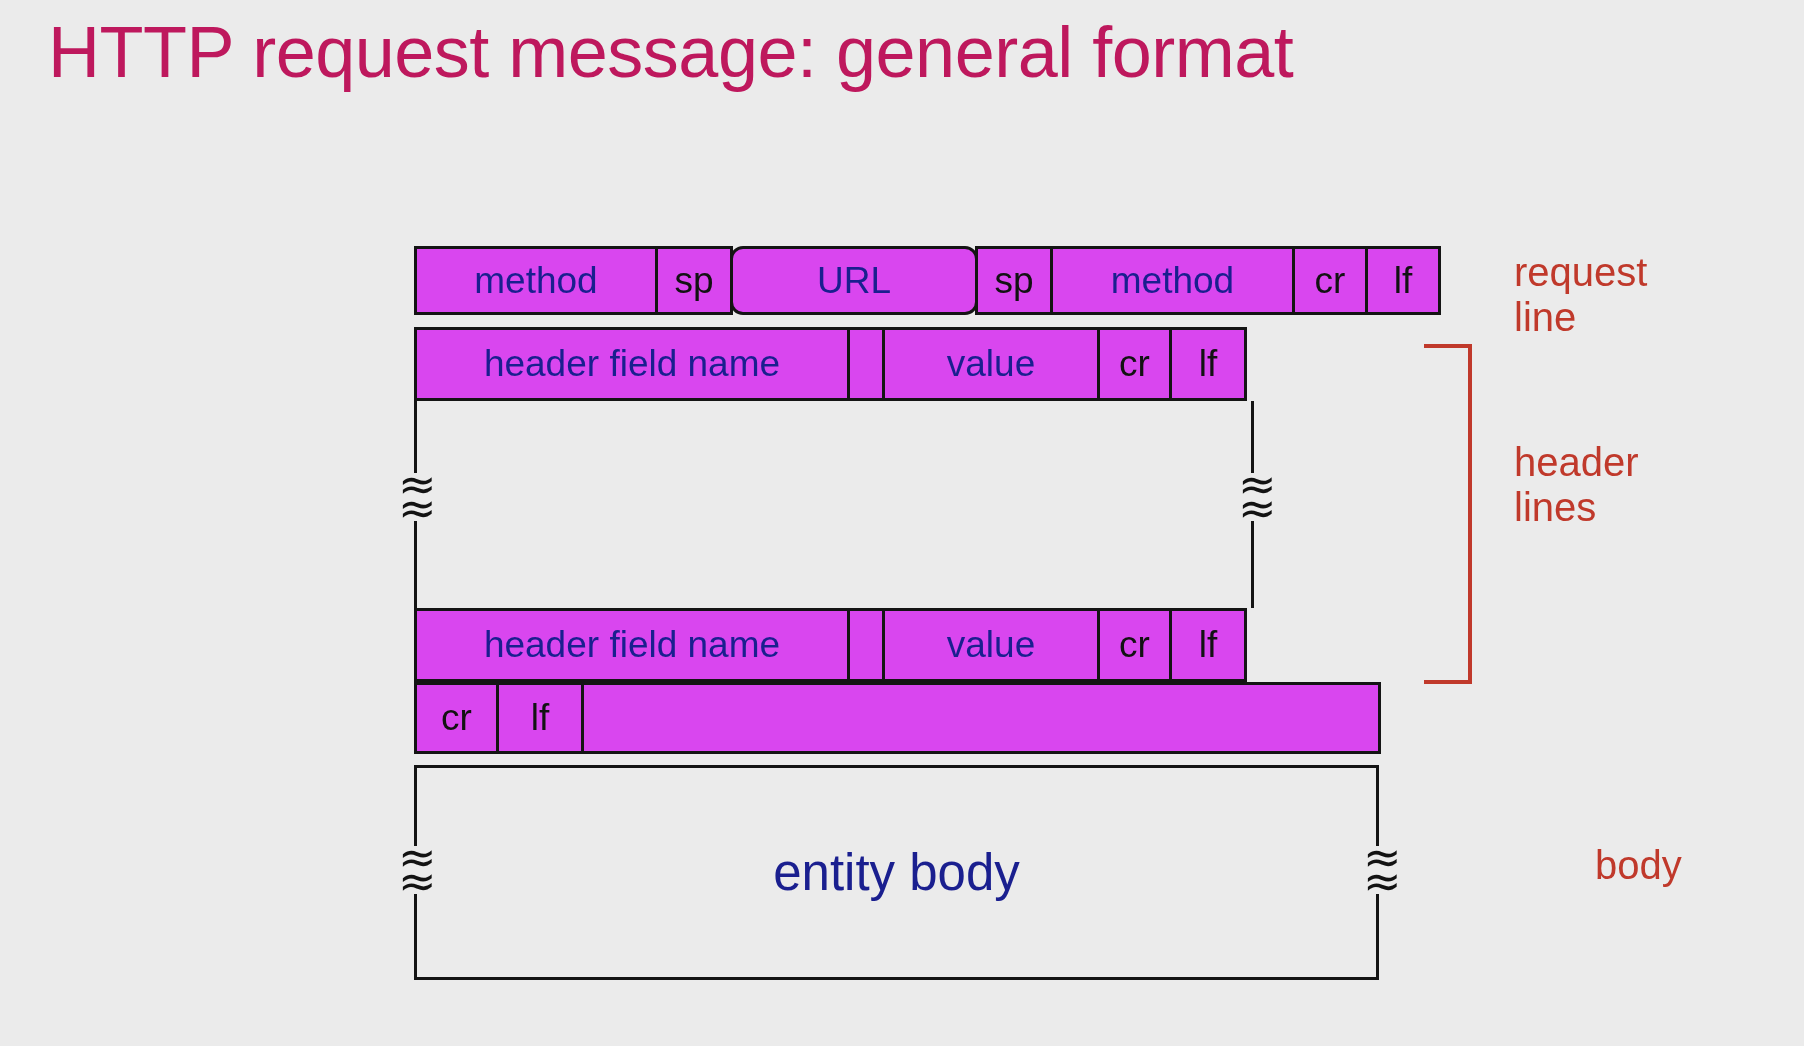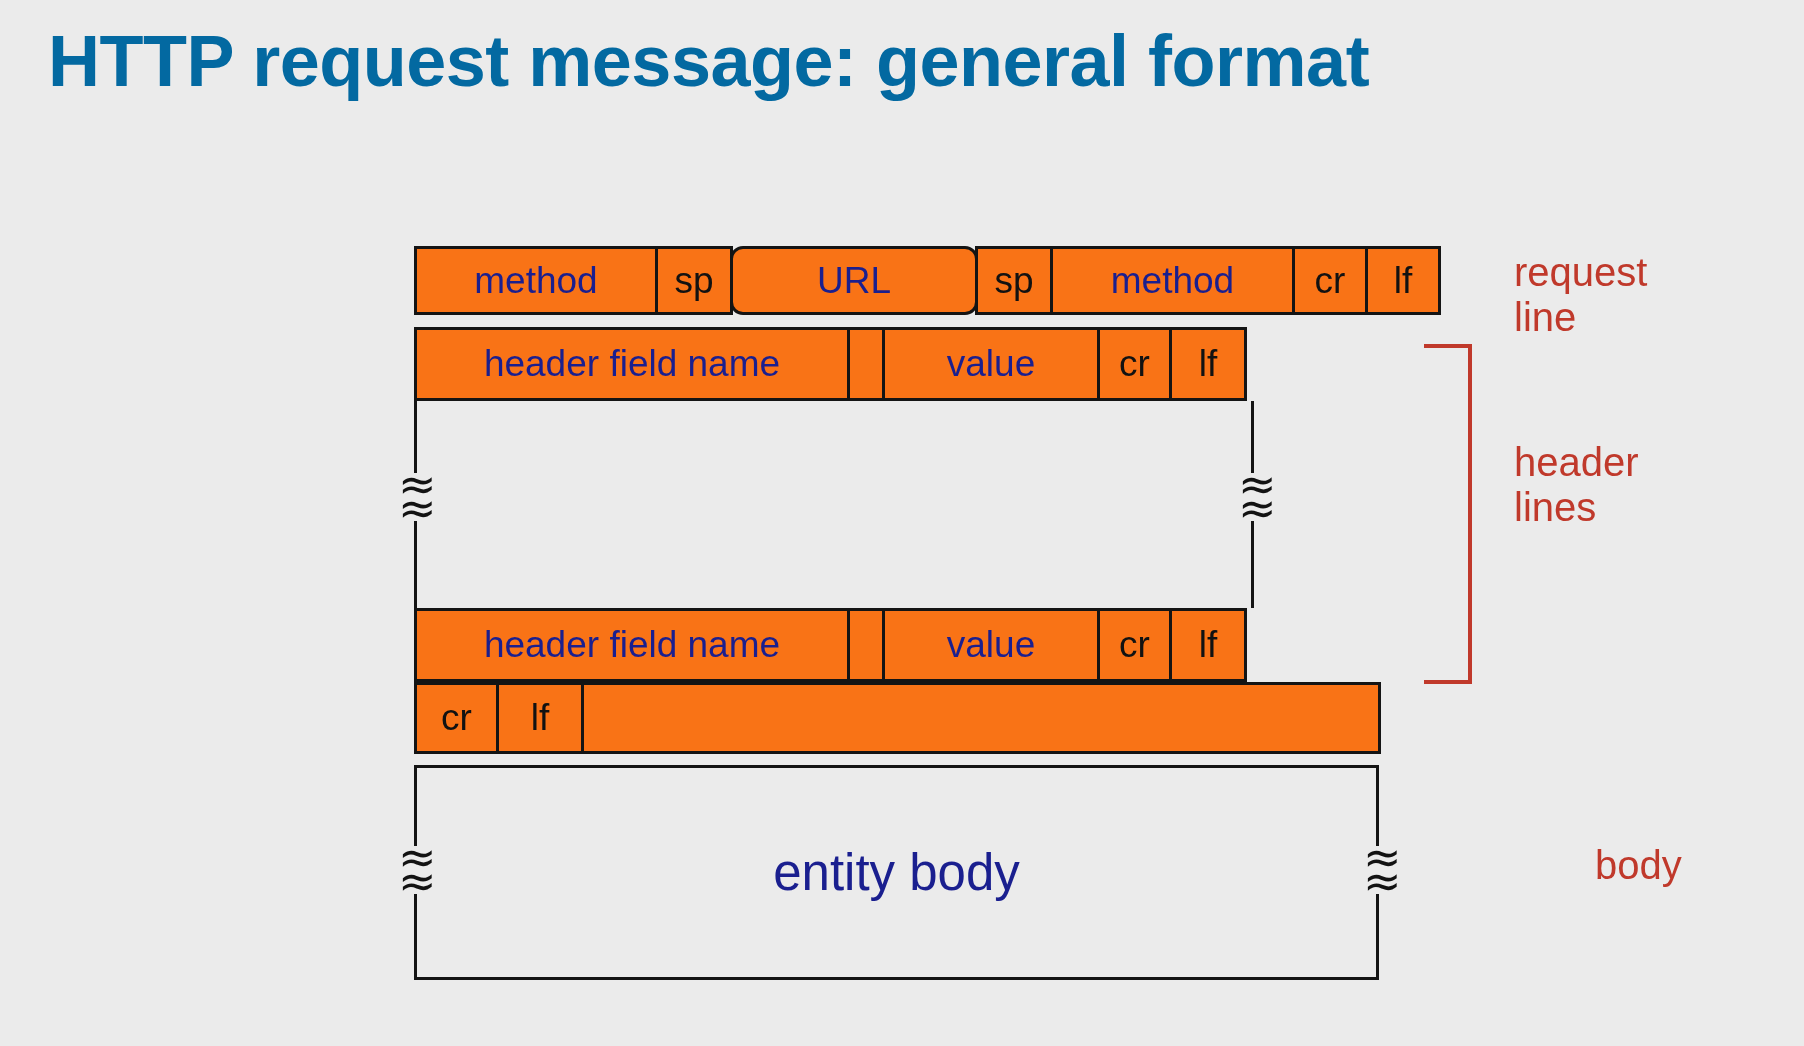--- a/index.html
+++ b/index.html
@@ -13,44 +13,43 @@
     background: #ebebeb;
     font-family: "Liberation Sans", sans-serif;
     overflow: hidden;
     position: relative;
   }
 
   
   #slide-title {
     position: absolute;
     left: 48px;
-    top: 24px;
+    top: 15px;
     font-size: 72px;
     line-height: 1.05;
-    color: #0369a1;
+    color: #be185d;
     letter-spacing: -0.5px;
     white-space: nowrap;
-    font-weight: bold;
   }
 
   
   #diagram {
     position: absolute;
     left: 0;
     top: 0;
     width: 1804px;
     height: 1046px;
   }
 
   
   .cell {
     position: absolute;
     box-sizing: border-box;
     border: 3px solid #141414;
-    background: #f97316;
+    background: #d946ef;
     display: flex;
     align-items: center;
     justify-content: center;
     font-size: 37px;
     color: #1a1f8f;
     white-space: nowrap;
   }
   .cell.black-text { color: #121212; }
   .cell.no-label { }
 

